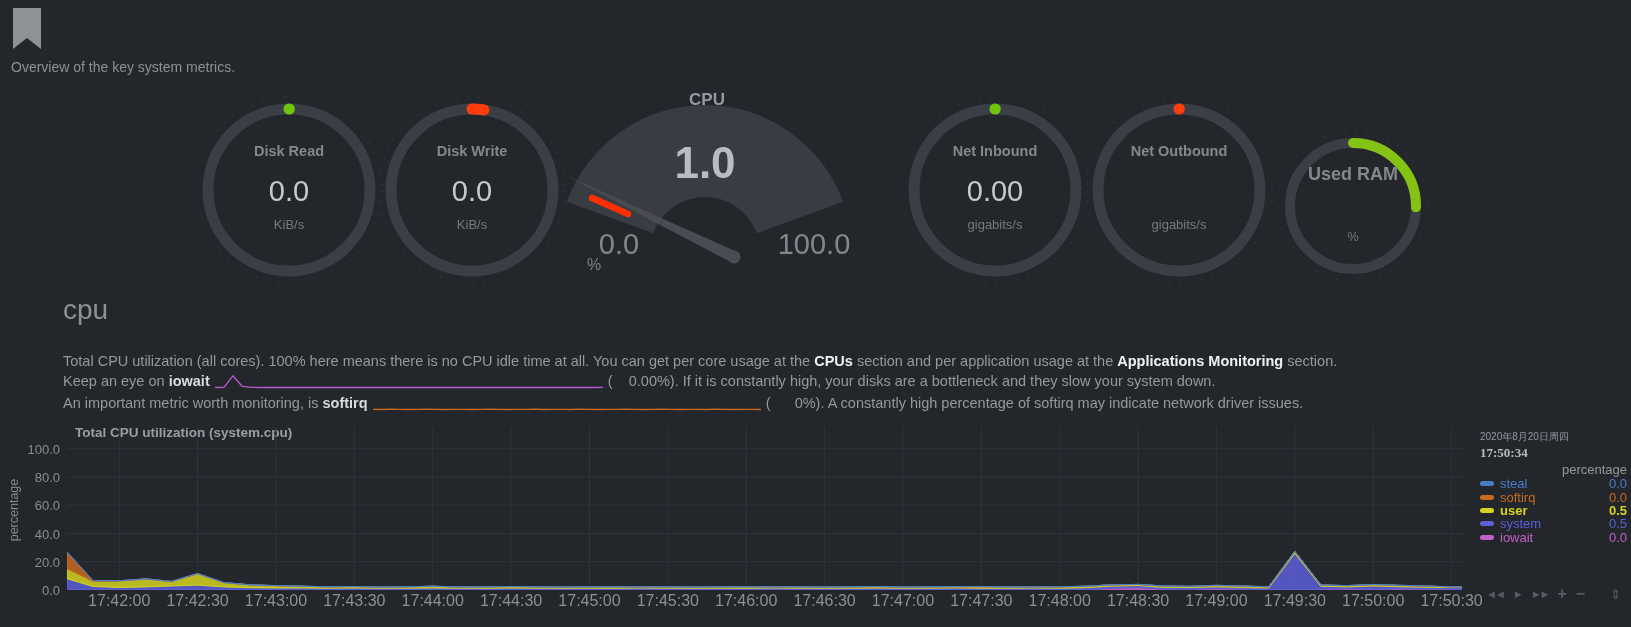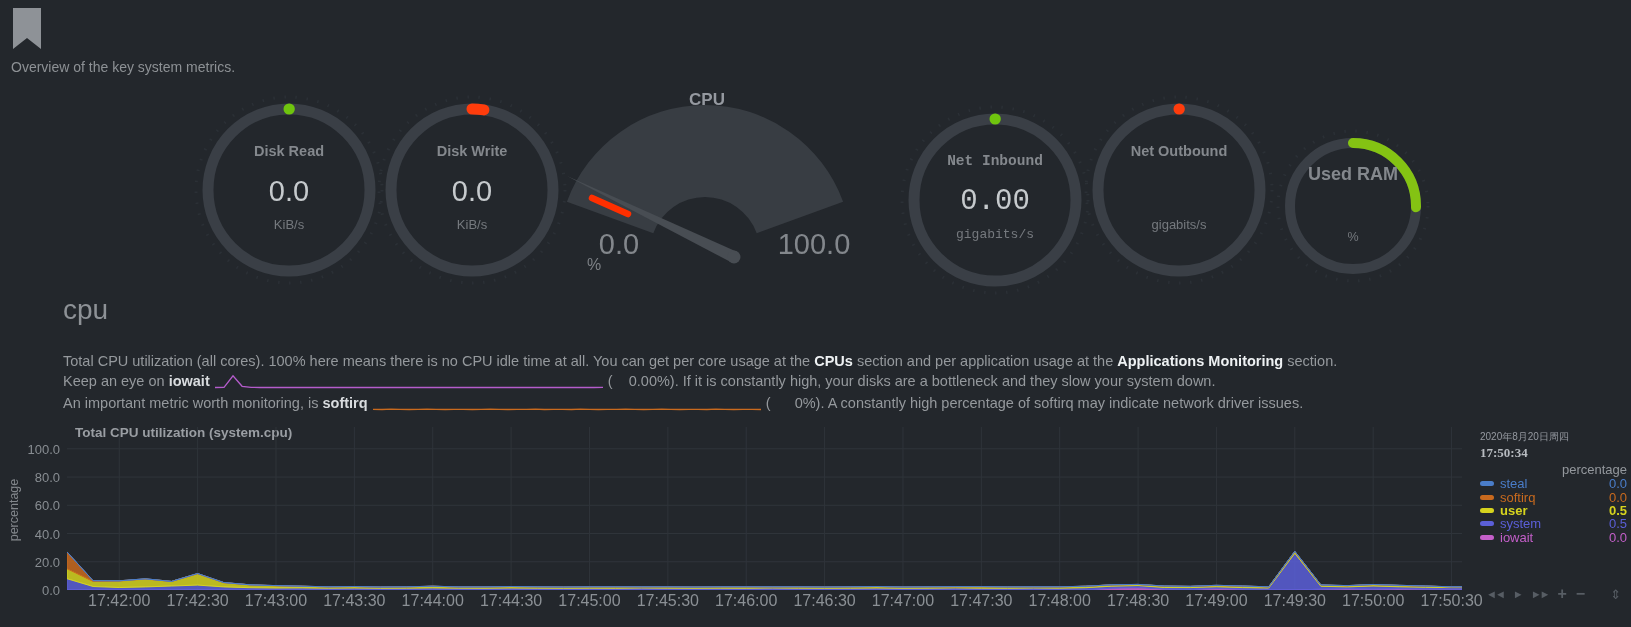--- a/index.html
+++ b/index.html
@@ -6,21 +6,21 @@
   #page{position:relative;width:1631px;height:627px;background:#23272c;overflow:hidden;
         font-family:"Liberation Sans",sans-serif;color:#95999d;}
   .abs{position:absolute;}
   
   #main-title{left:48px;top:8px;font-size:34px;color:#8f9398;}
   #subtitle{left:11px;top:59px;font-size:14px;color:#8d9195;}
   
   .ring-gauge{position:absolute;}
   .g0{left:189px;top:90px;width:200px;height:200px;}
   .g1{left:372px;top:90px;width:200px;height:200px;}
-  .g2{left:895px;top:100px;width:200px;height:200px;font-family:Liberation Mono, monospace;}
+  .g2{left:895px;top:90px;width:200px;height:200px;}
   .g3{left:1079px;top:90px;width:200px;height:200px;}
   .g4{left:1273px;top:126px;width:160px;height:160px;}
   .ring-gauge svg{position:absolute;left:0;top:0;}
   .rg-label,.rg-value,.rg-unit{position:absolute;width:100%;text-align:center;}
   .rg-label{top:53px;font-size:14.5px;font-weight:bold;color:#84888d;}
   .rg-value{top:85px;font-size:29px;color:#c6cacd;}
   .rg-unit{top:127px;font-size:13px;color:#75797e;}
   .g4 .rg-label{top:38px;font-size:18px;}
   .g4 .rg-value{top:68px;font-size:25px;}
   .g4 .rg-unit{top:104px;font-size:12.5px;}
@@ -120,20 +120,21 @@
     <div class="rg-unit">%</div>
   </div>
 
   <svg class="abs" id="cpu-gauge-svg" width="330" height="210" viewBox="0 0 330 210">
     <path d="M26.9 116.7 A147 147 0 0 1 303.1 116.7 L216.7 148.2 A55 55 0 0 0 113.3 148.2 Z" fill="#383d43"></path>
     <line x1="52" y1="113" x2="88" y2="129" stroke="#ff2f00" stroke-width="6.5" stroke-linecap="round"></line>
     <polygon points="27,91 191.2,177.3 196.8,166.7" fill="#484d53"></polygon>
     <circle cx="194" cy="172" r="6.5" fill="#484d53"></circle>
   </svg>
   <div class="cg-text" id="cg-title">CPU</div>
+  <div class="cg-text" id="cg-value">1.0</div>
   <div class="cg-text" id="cg-min">0.0</div>
   <div class="cg-text" id="cg-max">100.0</div>
   <div class="cg-text" id="cg-unit">%</div>
 
   <div class="abs" id="cpu-heading">cpu</div>
   <div class="abs" id="cpu-text"><span>Total CPU utilization (all cores). 100% here means there is no CPU idle time at all. You can get per core usage at the </span><span class="lnk">CPUs</span><span> section and per application usage at the </span><span class="lnk">Applications Monitoring</span><span> section.</span>
 <span>Keep an eye on </span><span class="b">iowait</span> <span class="spark" id="spark-iowait"><svg width="390" height="17" viewBox="0 0 390 17">
           <polyline points="1.0,15.5 10.0,15.3 19.0,3.8 28.1,14.3 37.1,15.3 46.1,15.5 55.1,15.3 64.2,15.5 73.2,15.5 82.2,15.3 91.2,15.5 100.3,15.5 109.3,15.3 118.3,15.5 127.3,15.3 136.3,15.5 145.4,15.5 154.4,15.3 163.4,15.5 172.4,15.3 181.5,15.5 190.5,15.5 199.5,15.3 208.5,15.5 217.6,15.3 226.6,15.5 235.6,15.3 244.6,15.5 253.7,15.5 262.7,15.3 271.7,15.5 280.7,15.3 289.7,15.5 298.8,15.5 307.8,15.3 316.8,15.5 325.8,15.3 334.9,15.5 343.9,15.3 352.9,15.5 361.9,15.5 371.0,15.3 380.0,15.5 389.0,15.3" fill="none" stroke="#b55ccc" stroke-width="1.3"></polyline>
         </svg></span><span> (    0.00%). If it is constantly high, your disks are a bottleneck and they slow your system down.</span>
 <span>An important metric worth monitoring, is </span><span class="b">softirq</span> <span class="spark" id="spark-softirq"><svg width="390" height="17" viewBox="0 0 390 17">

